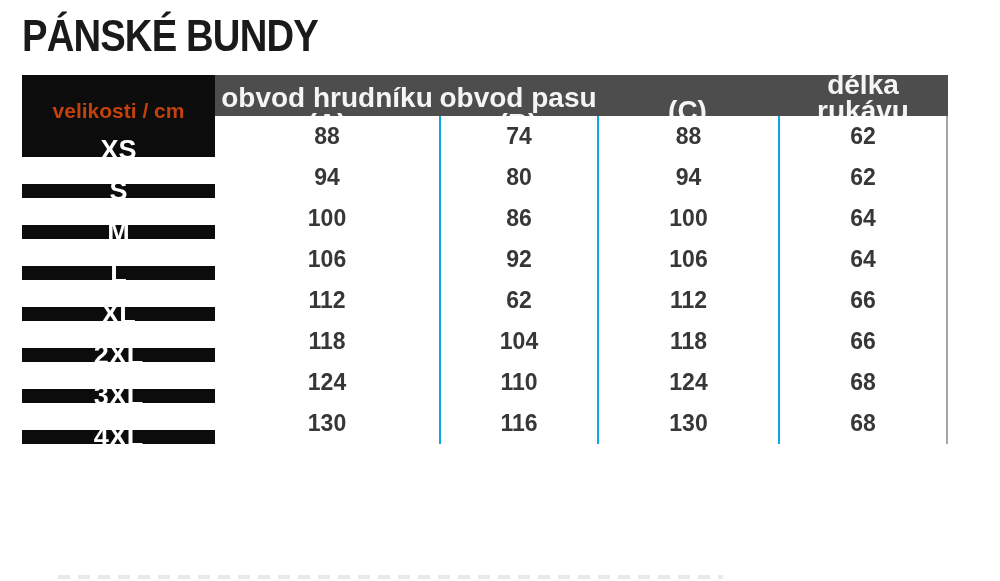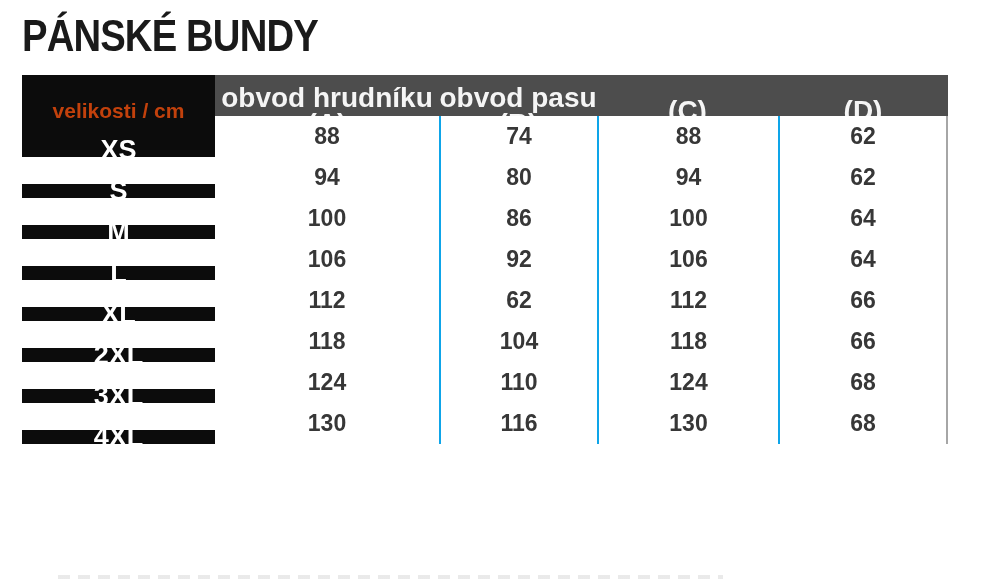--- a/index.html
+++ b/index.html
@@ -106,20 +106,21 @@
       <span>(A)</span>
     </div>
     <div class="cell head">
       <span>obvod pasu</span>
       <span>(B)</span>
     </div>
     <div class="cell head">
       <span>(C)</span>
     </div>
     <div class="cell head">
+      <span>délka rukávu</span>
       <span>(D)</span>
     </div>
 
     <div class="cell size">XS</div>
     <div class="cell val">88</div>
     <div class="cell val div-l">74</div>
     <div class="cell val div-l">88</div>
     <div class="cell val div-l div-r">62</div>
 
     <div class="cell size">S</div>

